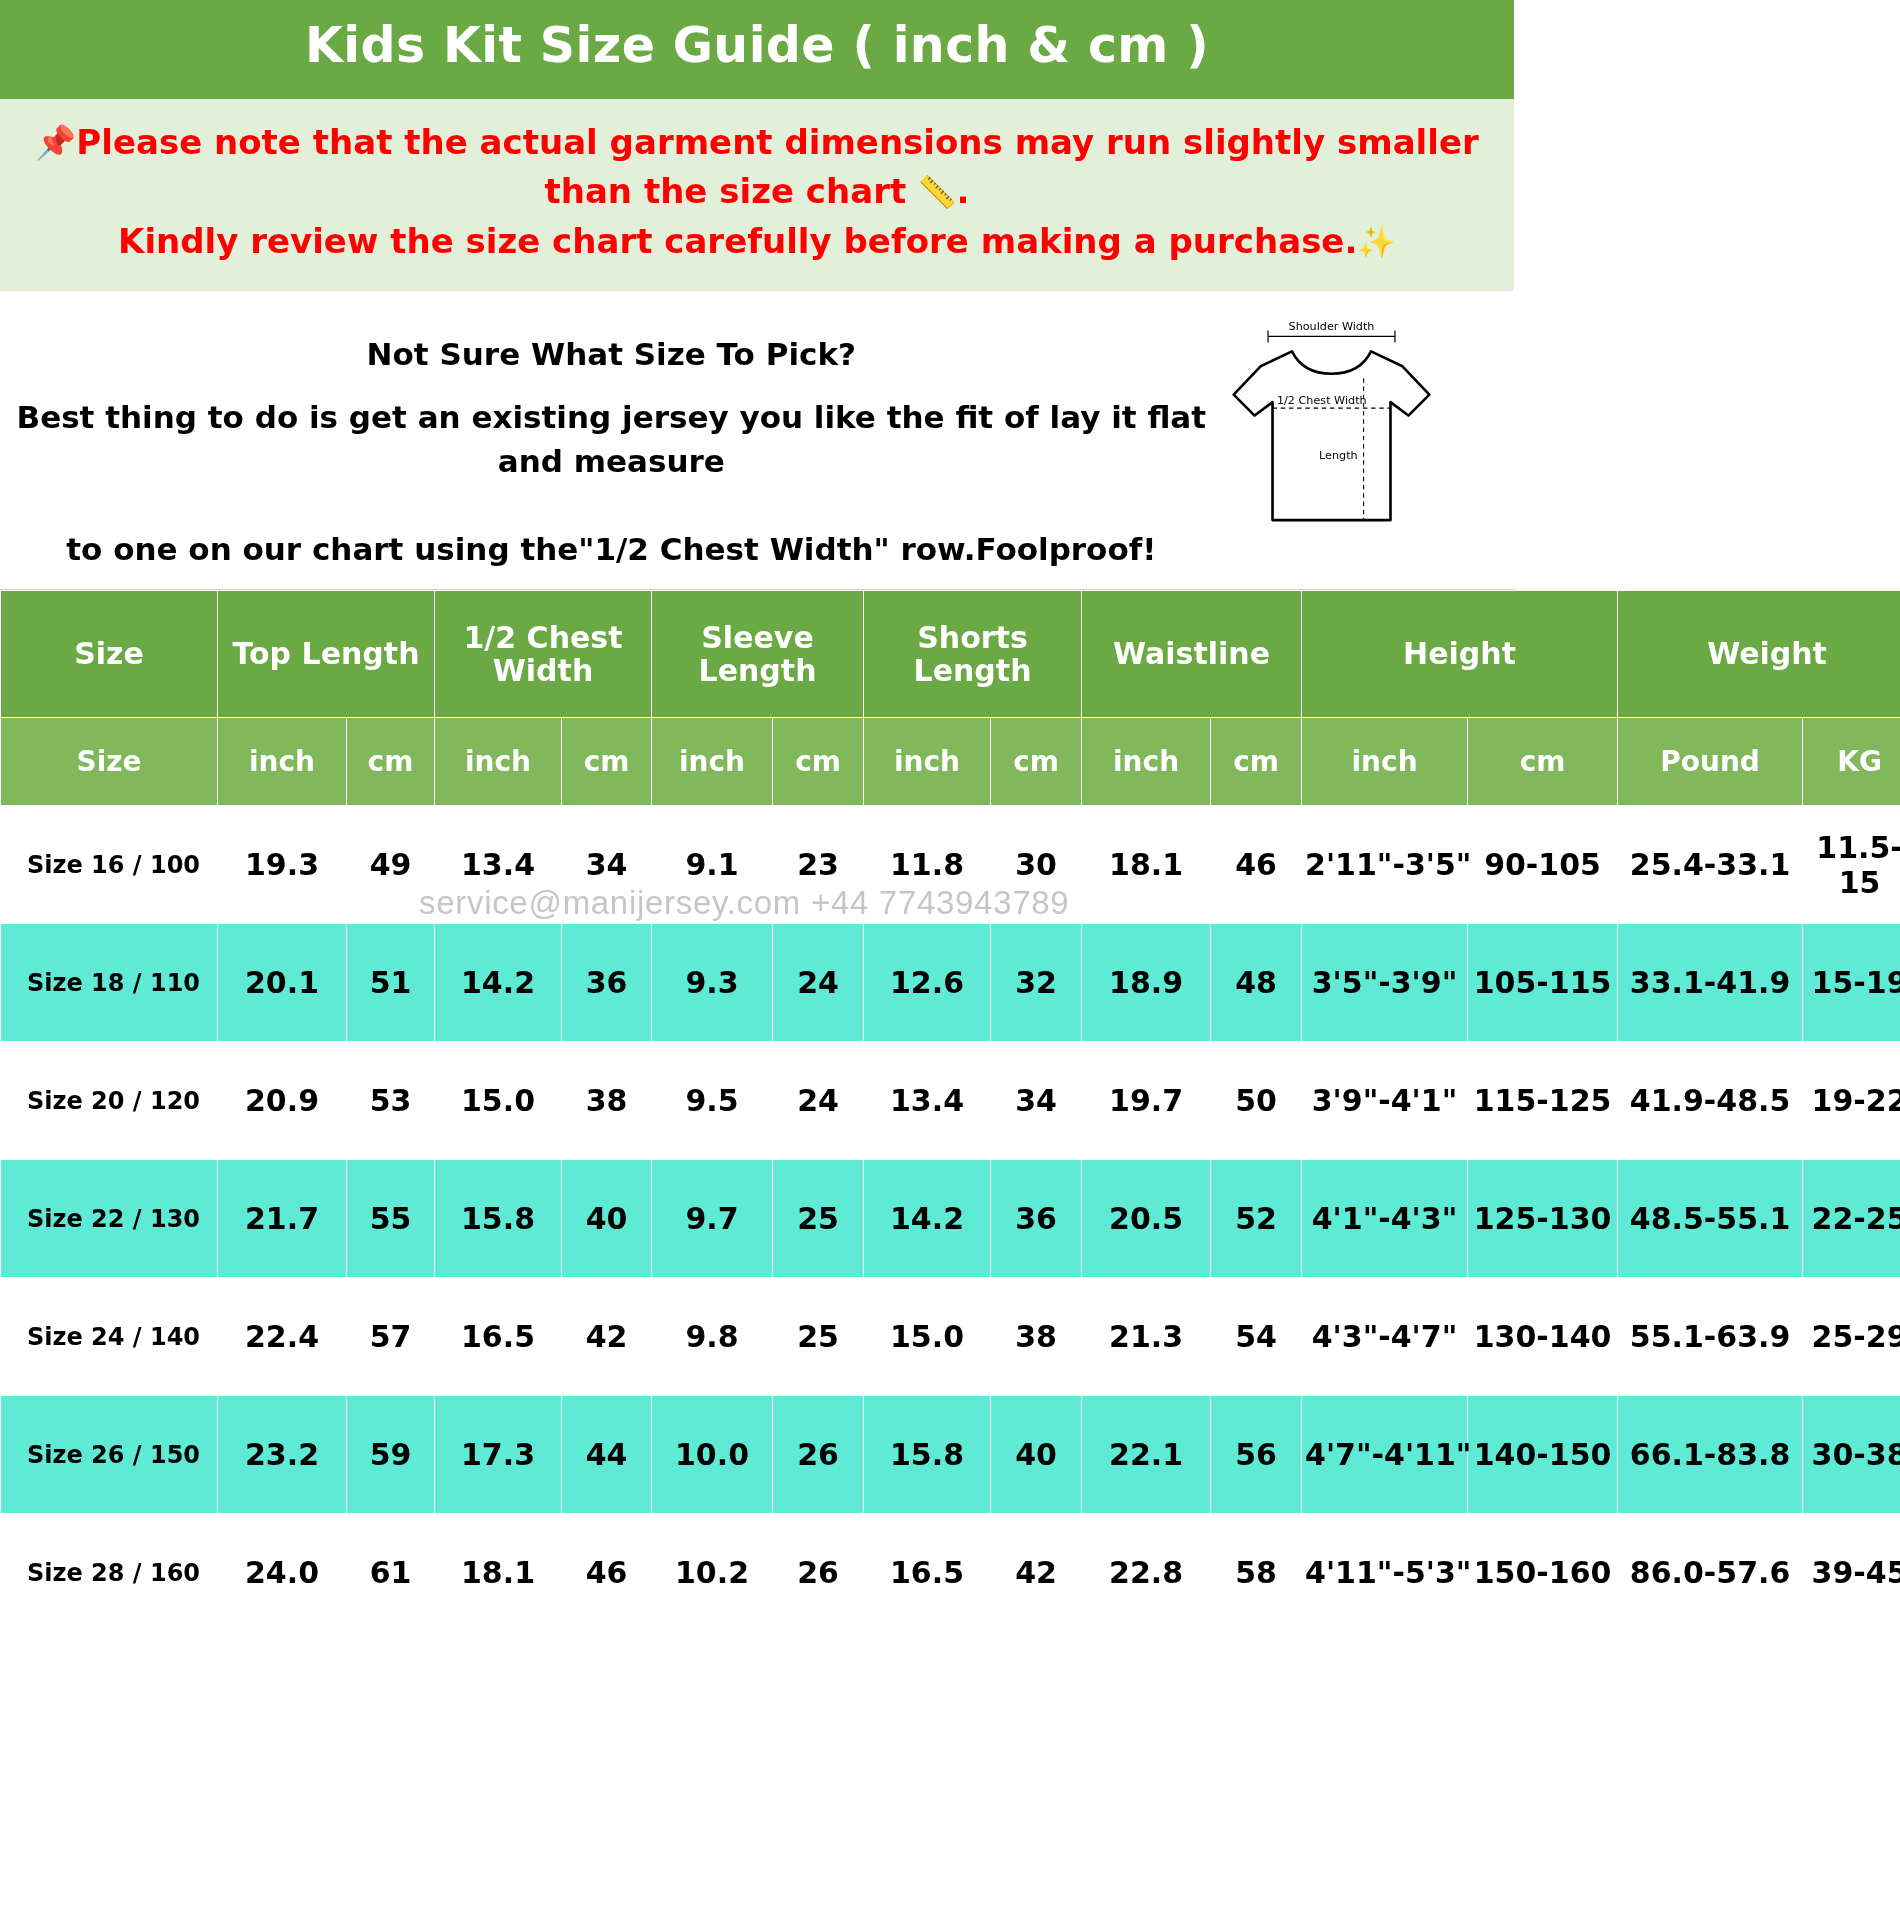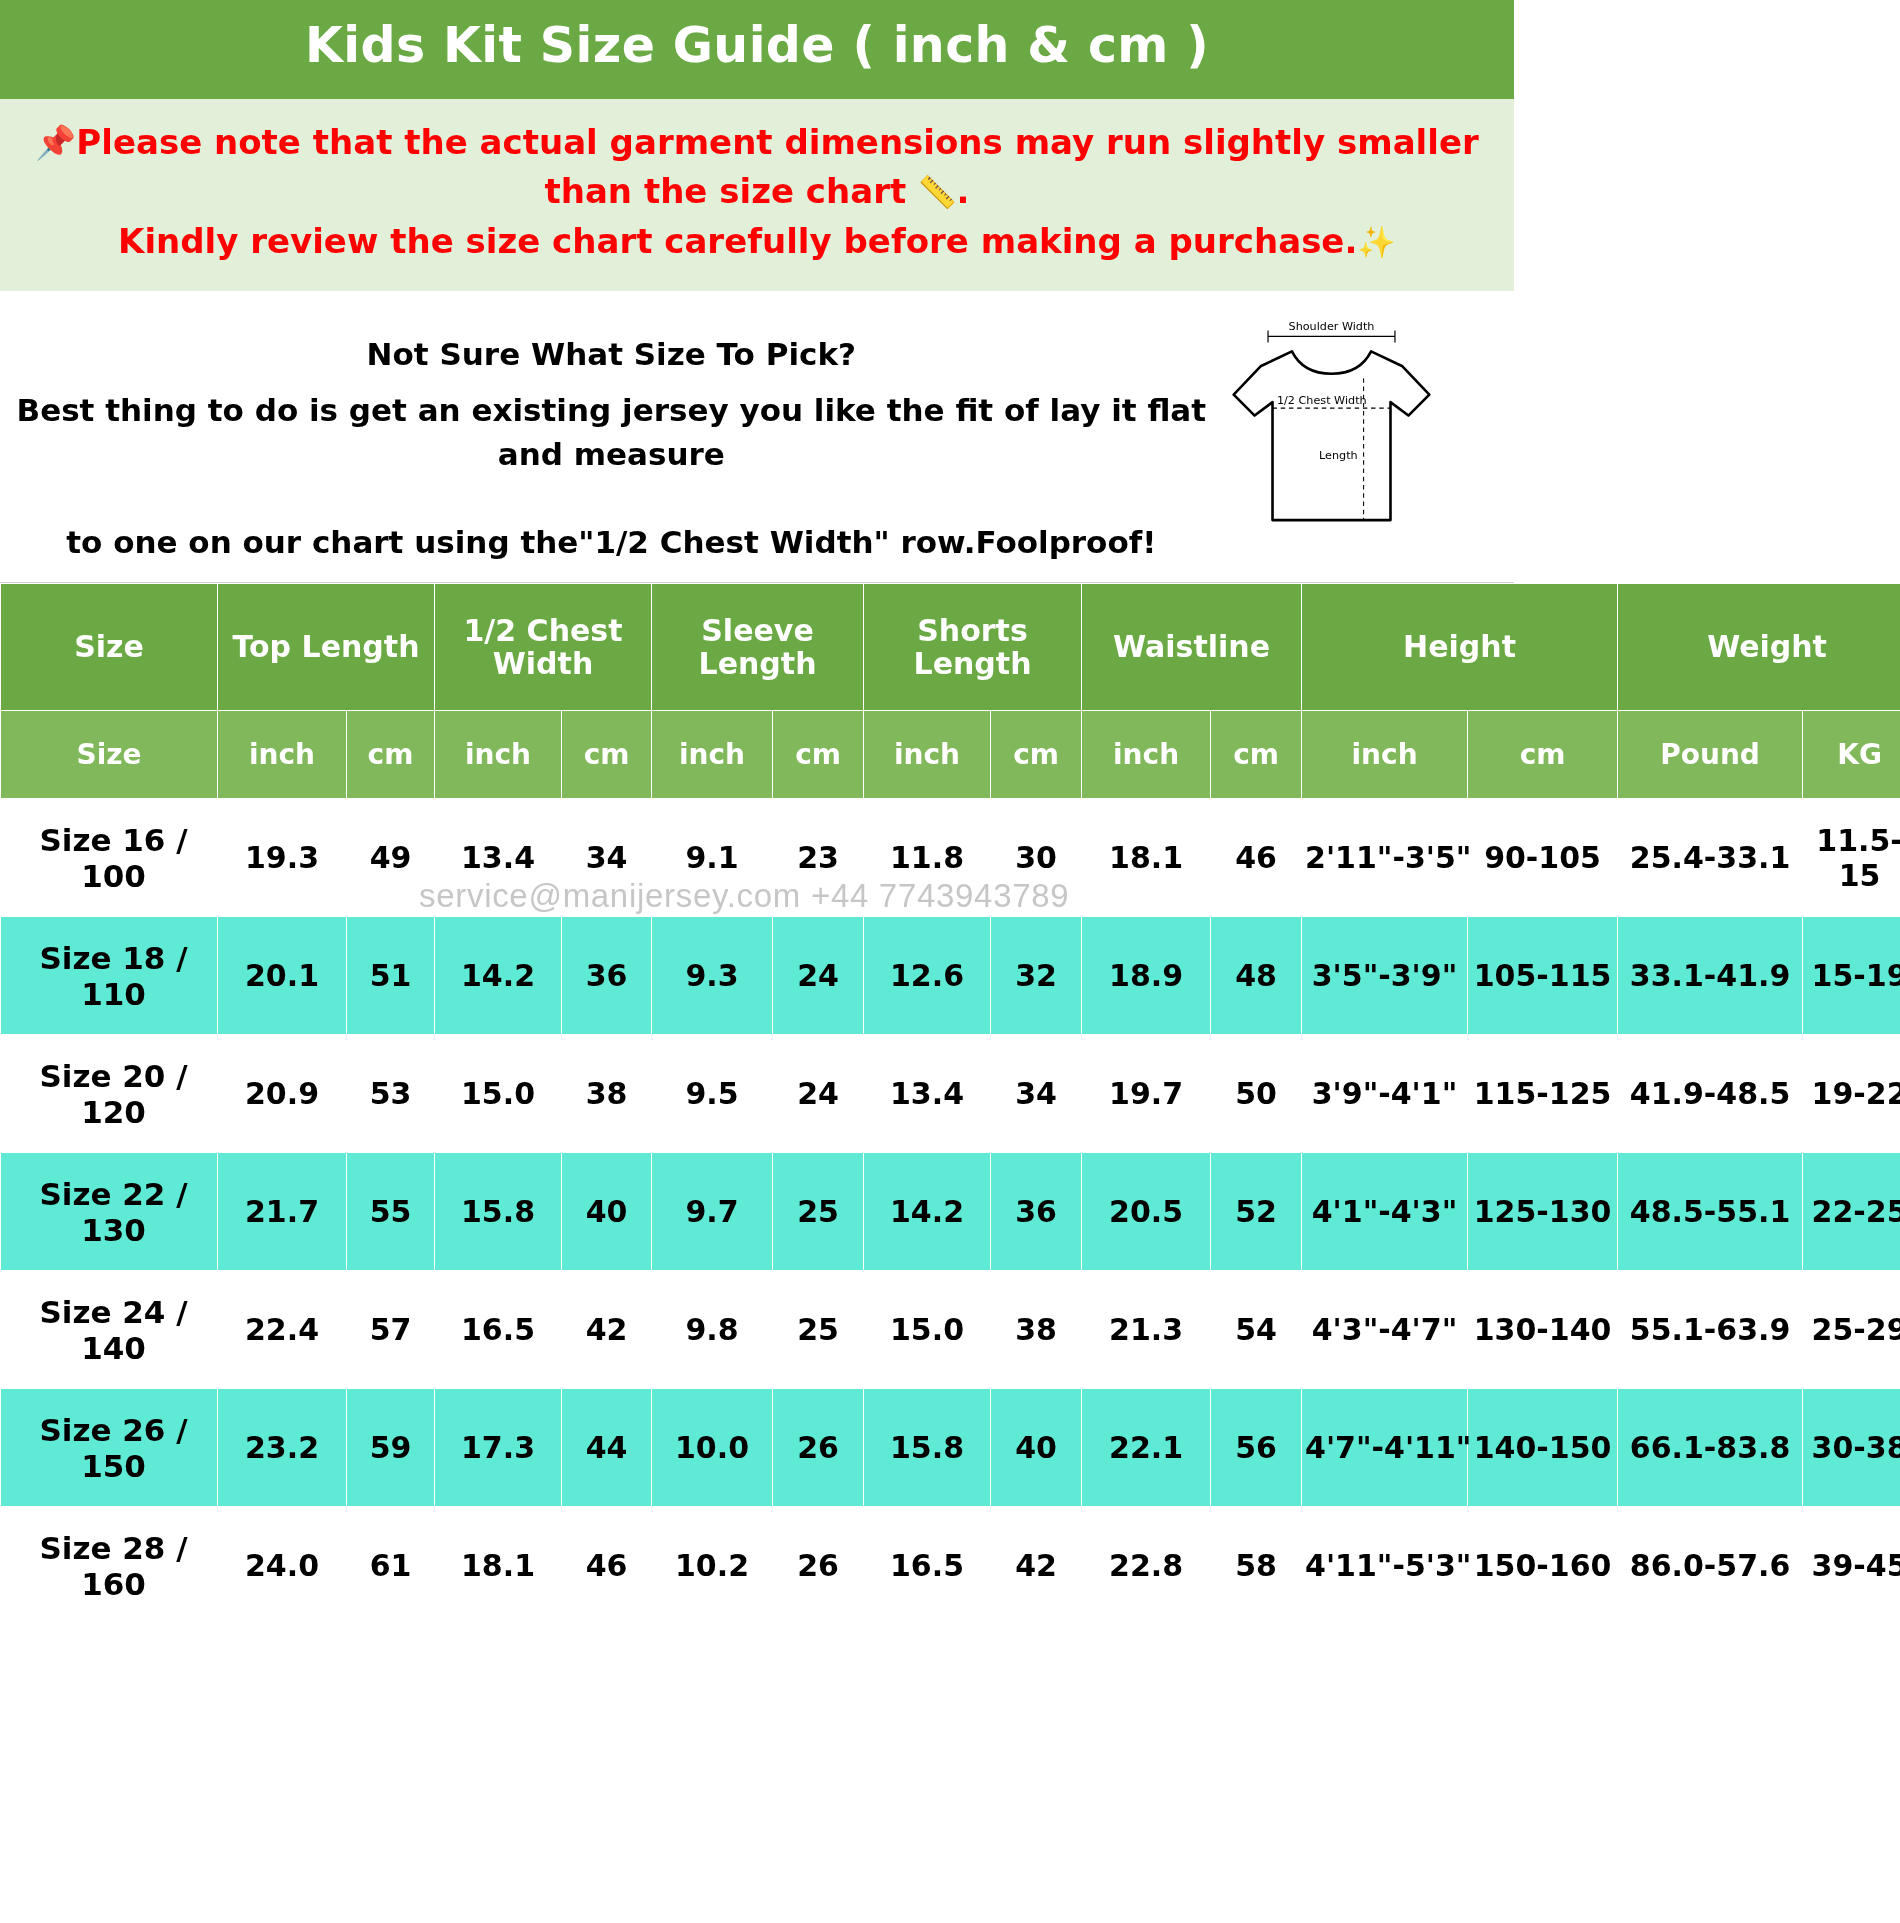--- a/index.html
+++ b/index.html
@@ -61,21 +61,21 @@
     flex: 1 1 auto;
     text-align: center;
     color: #000000;
     font-size: 31px;
     font-weight: bold;
     line-height: 1.42;
     padding-top: 16.4px;
   }
   .help-text .q {
     display: block;
-    margin-bottom: 12px;
+    margin-bottom: 19px;
   }
   .tee-wrap {
     flex: 0 0 auto;
     width: 269px;
     padding-right: 22.4px;
     padding-top: 4.5px;
   }
 
   
   table.size-table {
@@ -109,21 +109,21 @@
   tbody td {
     font-size: 30px;
     font-weight: bold;
     color: #000000;
     height: 111px;
     border: 1.5px solid #d8d8d8;
     padding: 3px 3px;
   }
   tbody tr.odd td { background: #ffffff; }
   tbody tr.even td { background: #5eead4; }
-  tbody td.size-cell { font-size: 31px; padding-left: 12px; }
+  tbody td.size-cell { font-size: 24px; padding-left: 12px; }
 
   
   .table-wrap { position: relative; }
   .watermark {
     position: absolute;
     top: 294px;
     left: 419px;
     font-size: 33px;
     color: rgba(120,120,120,0.42);
     font-weight: normal;

